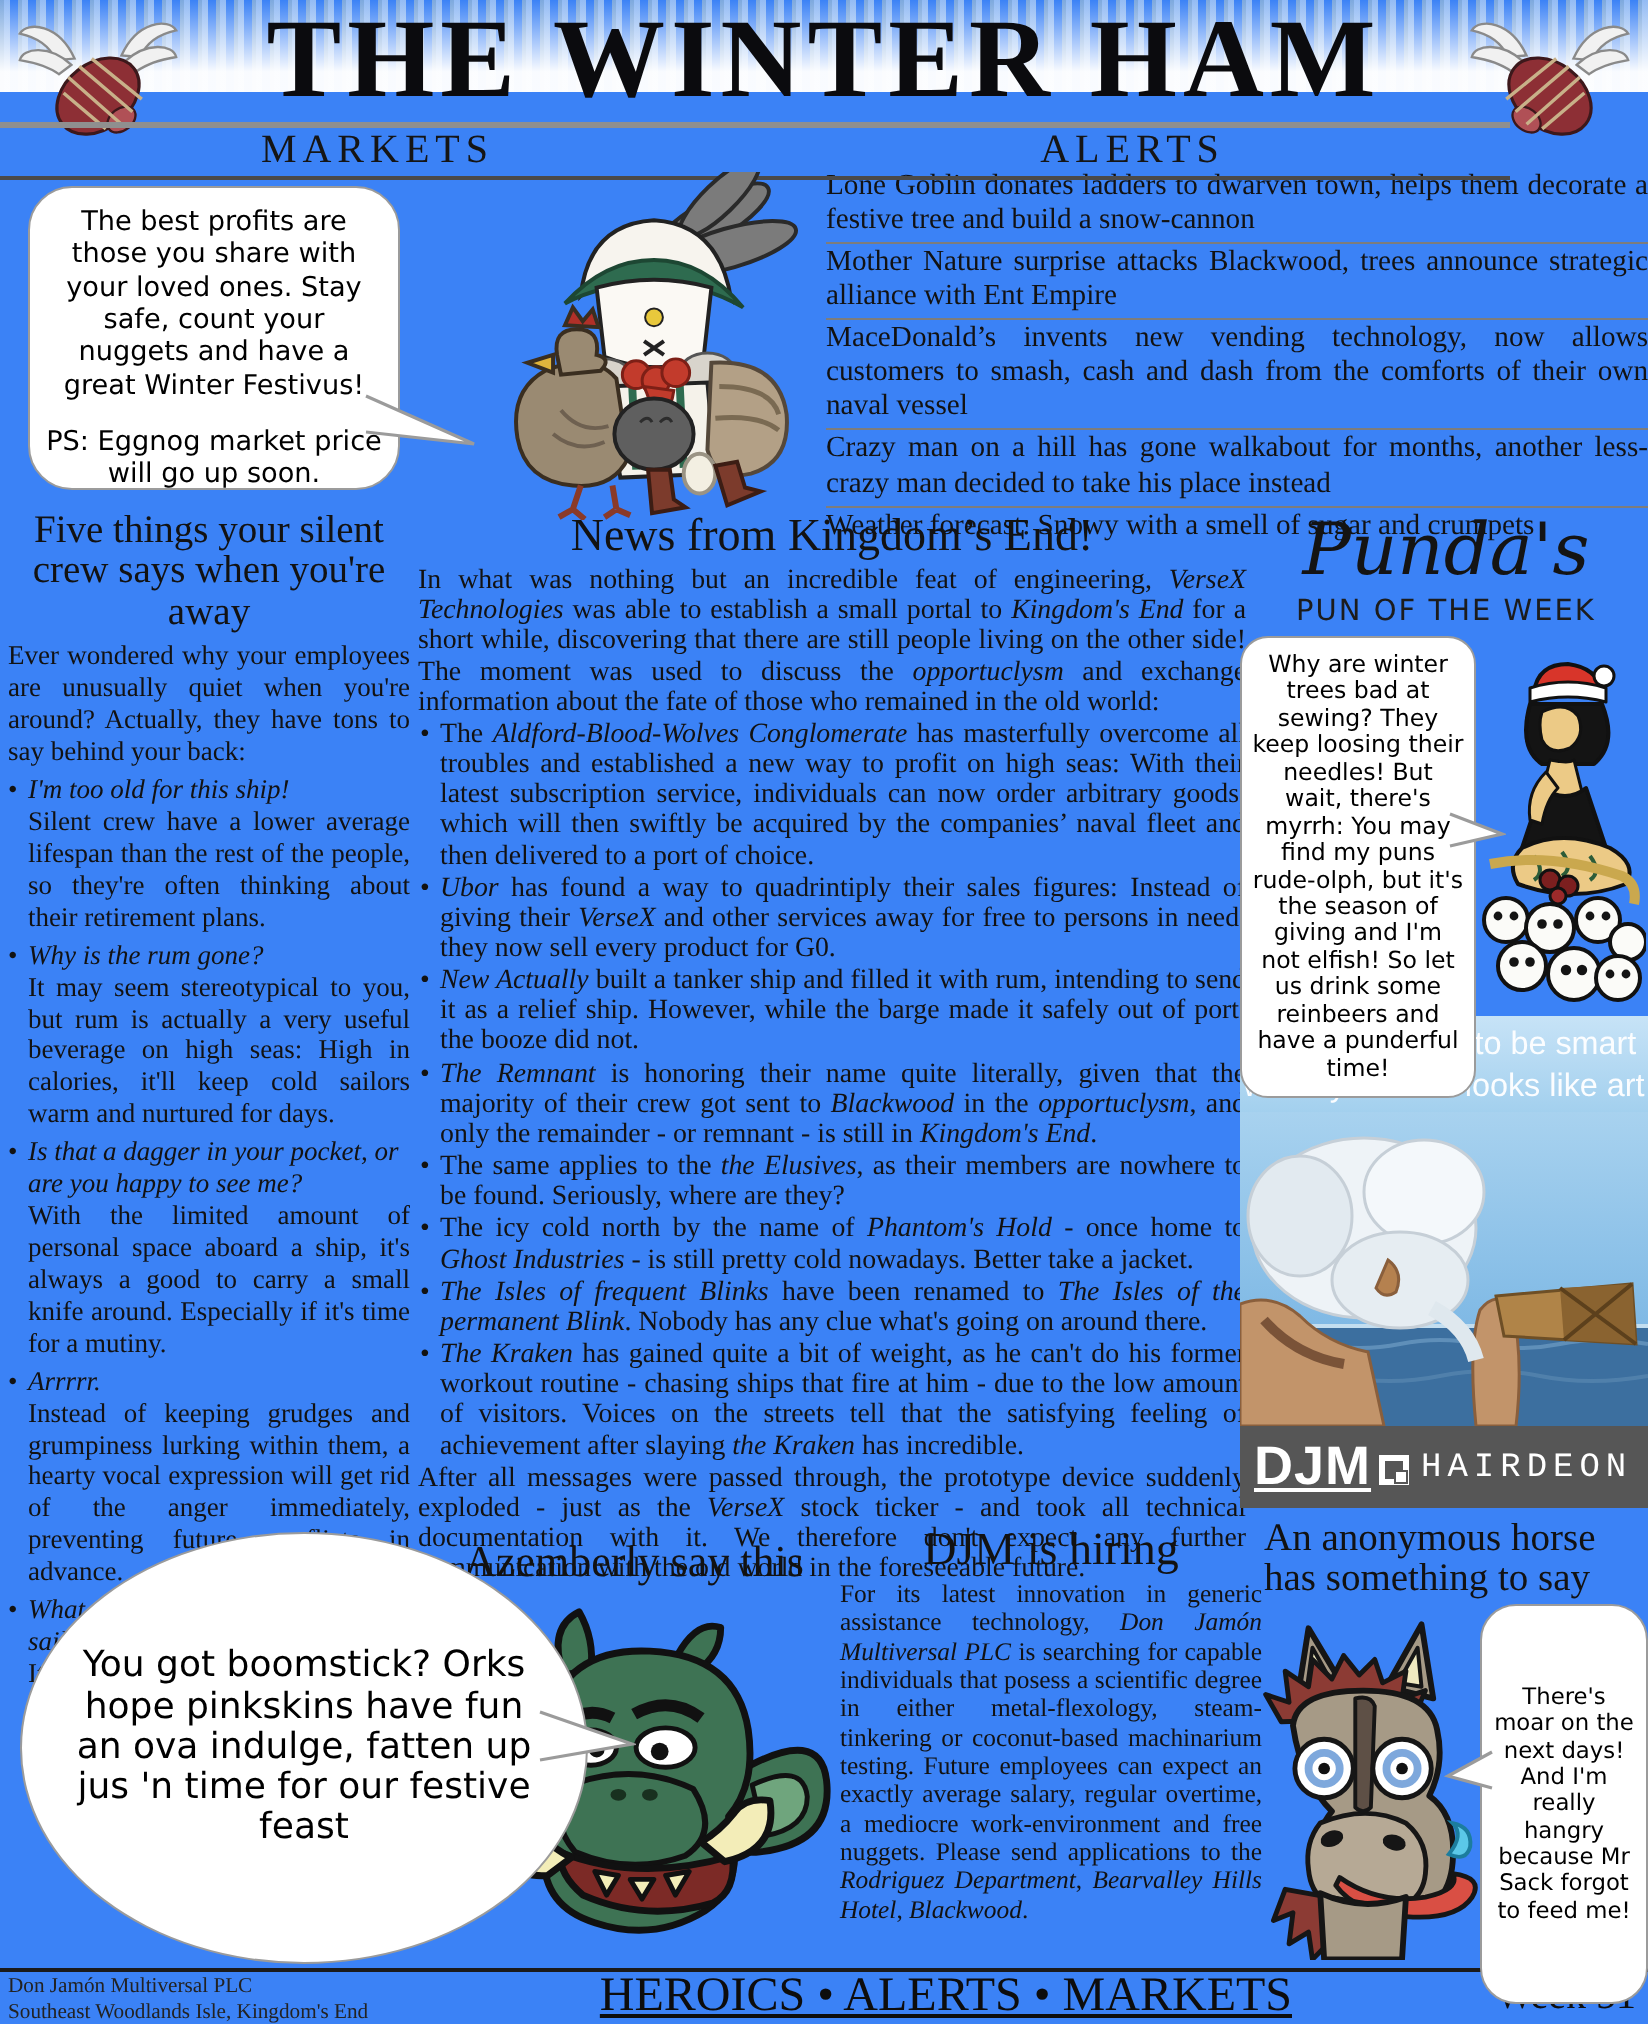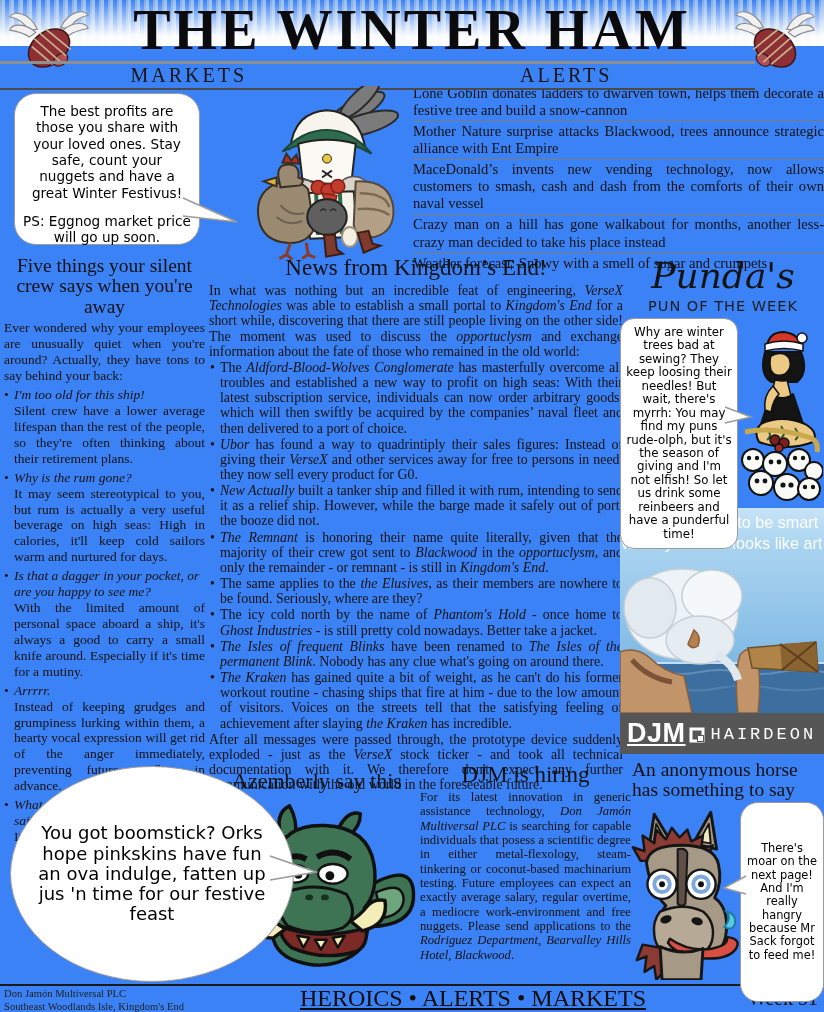--- a/index.html
+++ b/index.html
@@ -361,21 +361,21 @@
       <circle cx="76" cy="76" r="8" fill="none" stroke="#7ea8dc" stroke-width="4"></circle>
       <circle cx="76" cy="76" r="3" fill="#111" stroke="none"></circle>
       <ellipse cx="40" cy="112" rx="6" ry="4" fill="#161616" stroke="none" transform="rotate(-20 40 112)"></ellipse>
       <ellipse cx="72" cy="114" rx="6" ry="4" fill="#161616" stroke="none" transform="rotate(15 72 114)"></ellipse>
       <path d="M44,132 q20,14 44,10 q18,-4 14,-12 q16,2 10,12 q-8,12 -34,10 q-26,-2 -36,-16 Z" fill="#d94f44" stroke-width="2.5"></path>
       <path d="M16,138 l-6,16 l10,-4 l-2,16 l10,-6 l2,14 l8,-8 l4,10 l6,-8 l6,8 l4,-10 l8,6 l2,-12 l8,4 l-4,-16 Z" fill="#8c3b34" stroke-width="2.5"></path>
       <path d="M34,140 q22,10 44,2 l-2,32 l-40,0 Z" fill="#a69a86"></path>
     </g>
     <path d="M100,120 q8,-10 2,-16 q10,2 9,12 q-2,8 -11,4 Z" fill="#5bc8e8" stroke="#1c7d9e" stroke-width="2"></path>
   </svg>
-  <div class="bubble horse-bubble">There's moar on the next page! And I'm really hangry because Mr Sack forgot to feed me!</div>
+  <div class="bubble horse-bubble">There's moar on the next days! And I'm really hangry because Mr Sack forgot to feed me!</div>
   <svg class="tail" style="left:722px;top:872px;" width="26" height="28">
     <path d="M24,4 L2,16 L24,22 Z" fill="#fff"></path>
     <path d="M24,4 L2,16 L24,22" fill="none" stroke="#9b9b9b" stroke-width="1.6"></path>
   </svg>
 
   <div class="footer-rule"></div>
   <div class="company">
     <div>Don Jamón Multiversal PLC</div>
     <div>Southeast Woodlands Isle, Kingdom's End</div>
   </div>

